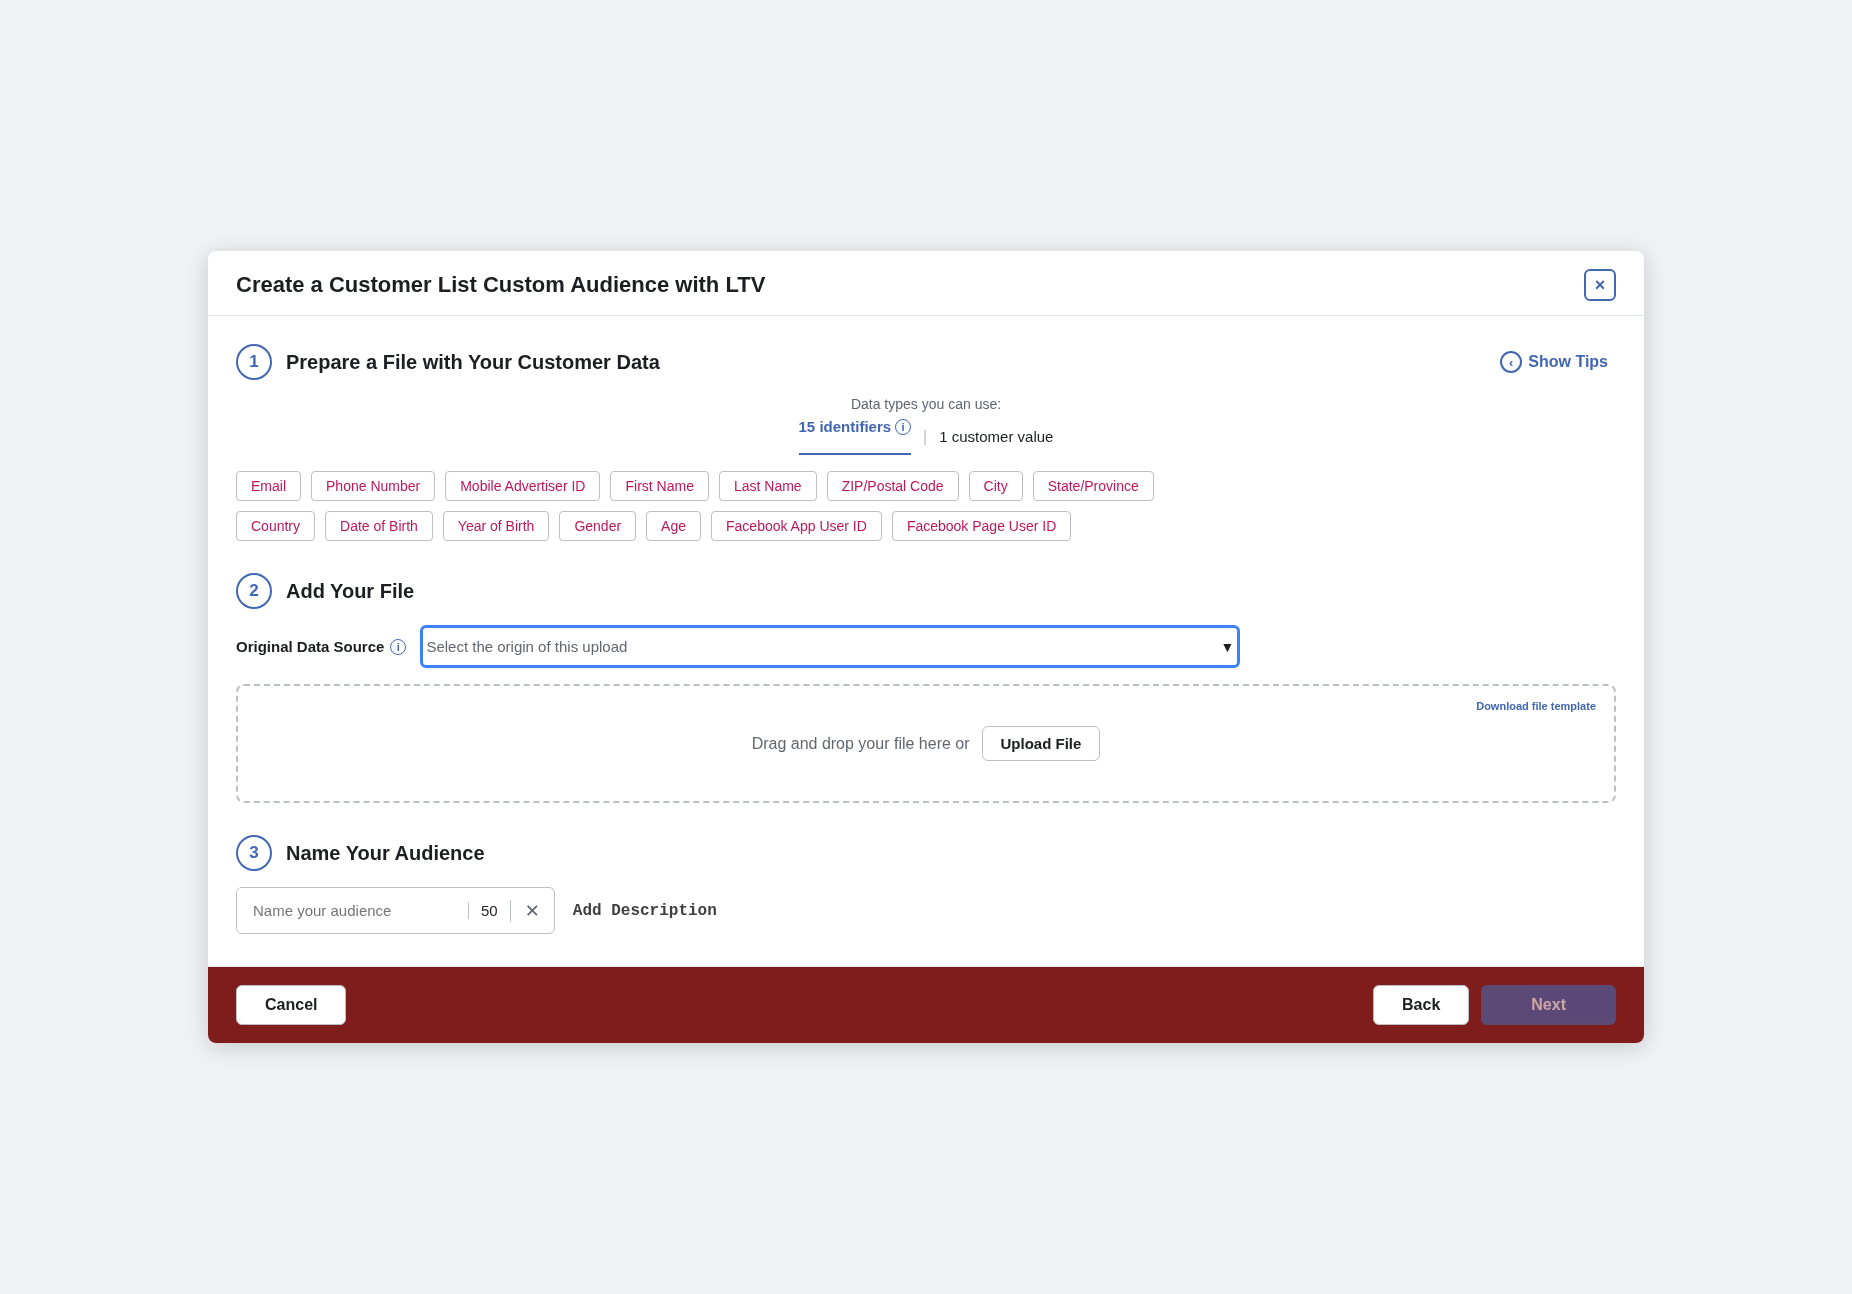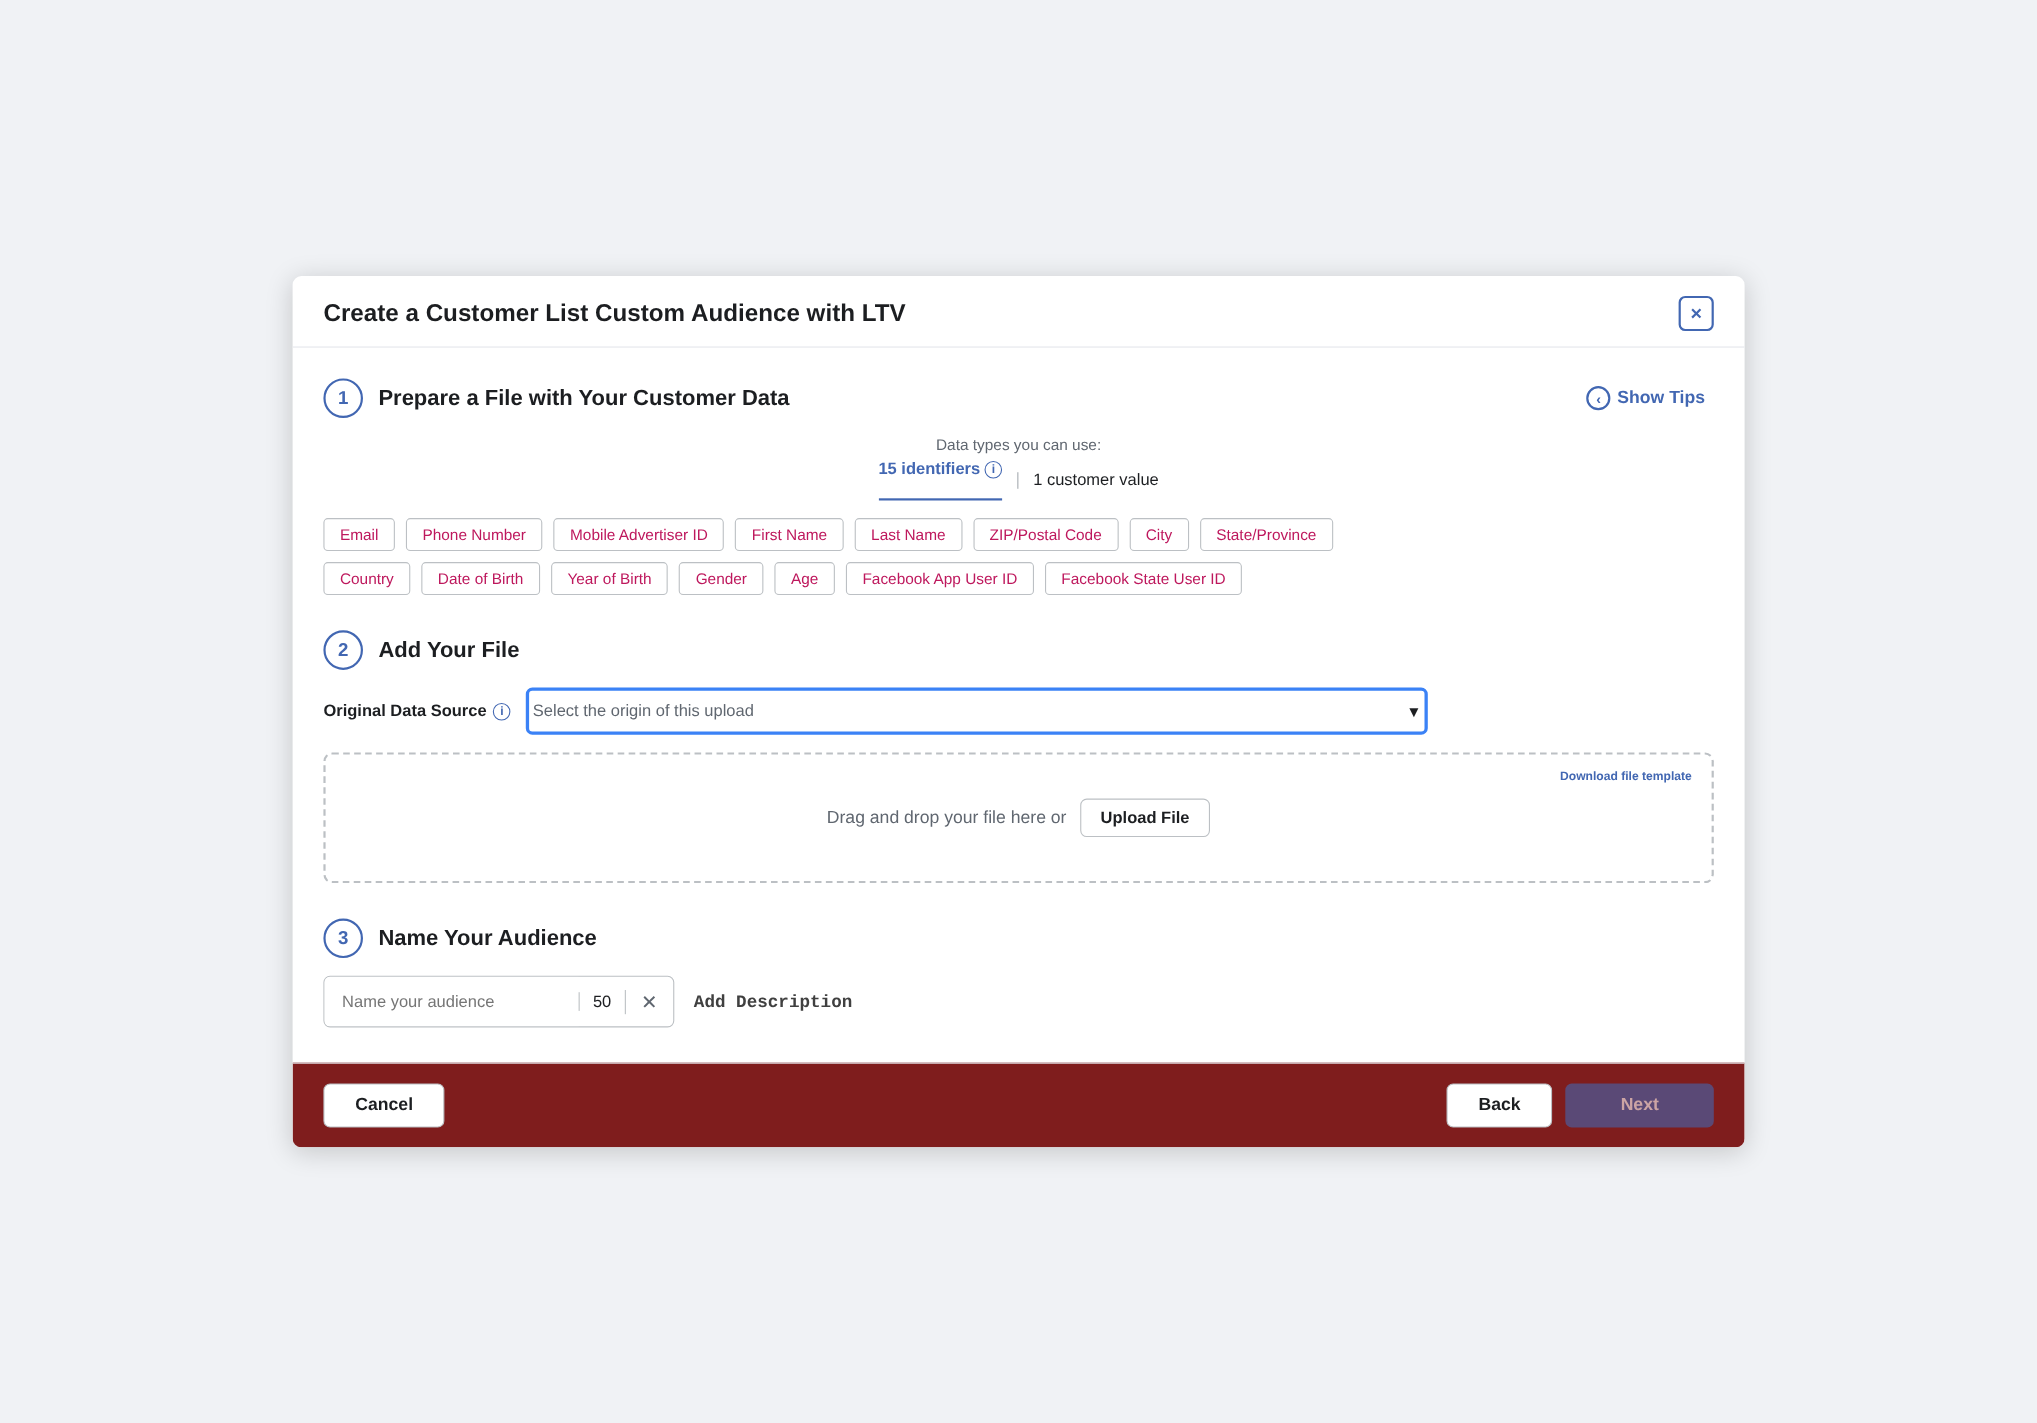--- a/index.html
+++ b/index.html
@@ -9,21 +9,21 @@
       display: flex;
       align-items: center;
       justify-content: center;
       min-height: 100vh;
       padding: 20px;
     }
     .modal-container {
       background: #fff;
       border-radius: 8px;
       box-shadow: 0 4px 24px rgba(0,0,0,0.18);
-      width: 1320px;
+      width: 1436px;
       max-width: 100%;
       display: flex;
       flex-direction: column;
       overflow: hidden;
     }
     .modal-header {
       display: flex;
       align-items: center;
       justify-content: space-between;
       padding: 18px 28px 14px 28px;
@@ -374,21 +374,21 @@
           <span class="tag">City</span>
           <span class="tag">State/Province</span>
         </div>
       <div class="tags-row" id="tags-row-2">
           <span class="tag">Country</span>
           <span class="tag">Date of Birth</span>
           <span class="tag">Year of Birth</span>
           <span class="tag">Gender</span>
           <span class="tag">Age</span>
           <span class="tag">Facebook App User ID</span>
-          <span class="tag">Facebook State User ID</span>
+          <span class="tag">Facebook Page User ID</span>
         </div>
     </div>
 
     <div class="section">
       <div class="section-header">
         <div class="step-circle">2</div>
         <span class="section-title">Add Your File</span>
       </div>
 
       <div class="original-data-row">

